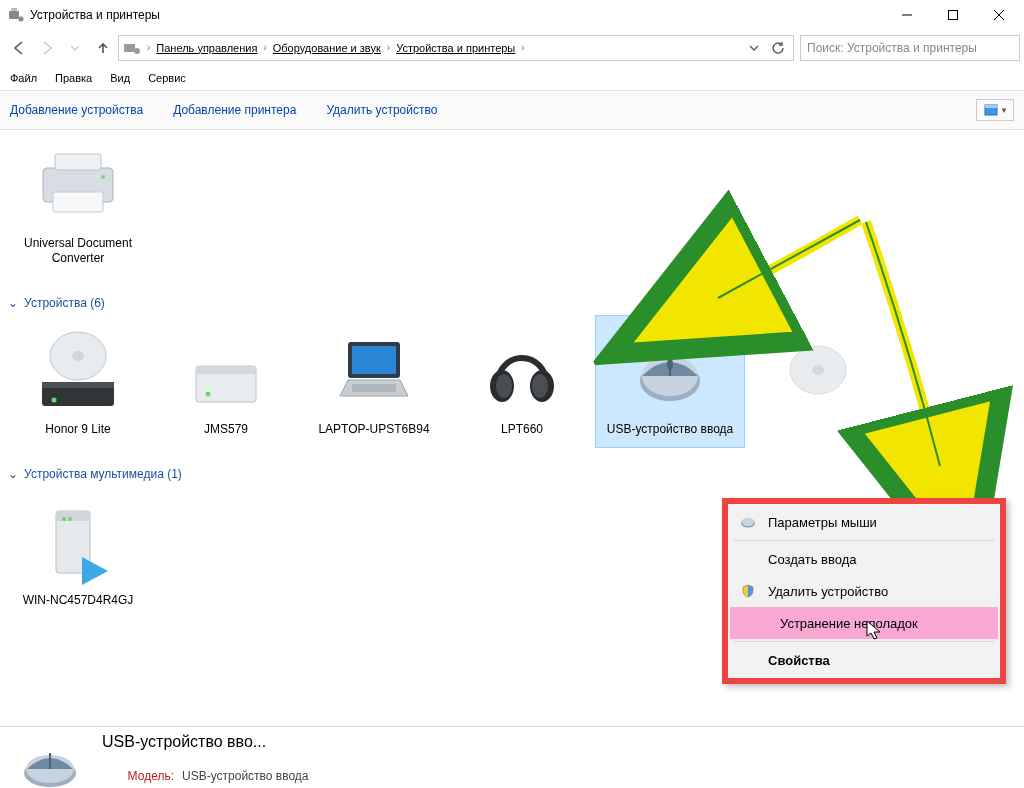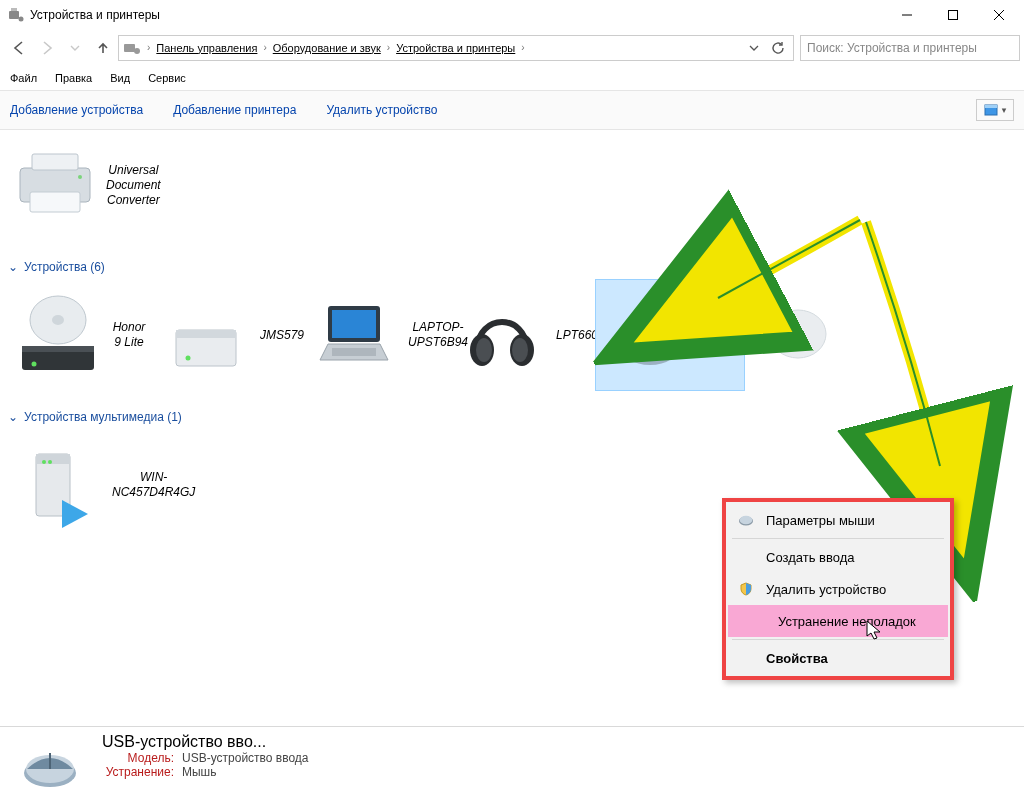--- a/index.html
+++ b/index.html
@@ -31,40 +31,40 @@
 .cmdbar { display: flex; align-items: center; padding: 8px 10px; gap: 30px; border-top: 1px solid #e5e5e5; border-bottom: 1px solid #e5e5e5; background: #fafafa; }
 .cmdbar a { color: #0645ad; font-size: 12px; cursor: pointer; }
 .cmdbar .spacer { flex: 1; }
 .viewbtn { width: 38px; height: 22px; border: 1px solid #ccc; display: flex; align-items: center; justify-content: center; gap: 4px; font-size: 10px; }
 
 
 .content { position: relative; height: 576px; overflow: hidden; padding: 0 4px; }
 .group-header { display: flex; align-items: center; gap: 6px; padding: 6px 4px; color: #1a4e9e; font-size: 12px; }
 .group-header .caret { color: #1a4e9e; }
 .items-row { display: flex; flex-wrap: wrap; gap: 0; padding: 0 0 14px 0; }
-.item { width: 148px; padding: 10px 6px; text-align: center; display: flex; align-items: center; gap: 6px; font-size: 12px; font-style: italic; }
+.item { width: 148px; padding: 10px 6px; text-align: center; display: flex; flex-direction: column; align-items: center; gap: 6px; font-size: 12px; }
 .item.selected { background: #cce8ff; outline: 1px solid #99d1ff; }
 .item .iconwrap { width: 96px; height: 90px; display: flex; align-items: center; justify-content: center; }
 .item .label { line-height: 1.25; word-wrap: break-word; max-width: 130px; }
 
 
 .arrow-overlay { position: absolute; top: 0; left: 0; pointer-events: none; }
 
 
-.ctxmenu { position: absolute; left: 722px; top: 368px; width: 232px; background: #f2f2f2; border: 4px solid #ef4444; box-shadow: 3px 3px 6px rgba(0,0,0,.25); font-size: 13px; padding: 2px; z-index: 50; text-align: center; }
+.ctxmenu { position: absolute; left: 722px; top: 368px; width: 284px; background: #f2f2f2; border: 6px solid #ef4444; box-shadow: 3px 3px 6px rgba(0,0,0,.25); font-size: 13px; padding: 2px; z-index: 50; text-align: center; }
 .ctxitem { display: flex; align-items: center; height: 32px; padding: 0 10px 0 8px; gap: 10px; }
 .ctxitem.hover { background: #f9a8d4; padding-left: 20px; }
 .ctxitem.bold { font-weight: 600; }
 .ctxsep { height: 1px; background: #d6d6d6; margin: 2px 4px; }
 .ctxitem .icn { width: 20px; display: flex; justify-content: center; }
 
 
 .details { position: absolute; bottom: 0; left: 0; right: 0; height: 62px; border-top: 1px solid #d9d9d9; display: flex; padding: 6px 10px 0 10px; gap: 12px; background: #fff; }
 .details .thumb { width: 80px; height: 56px; display: flex; align-items: flex-end; justify-content: center; }
-.details .meta { display: flex; flex-direction: column; gap: 0; }
+.details .meta { display: flex; flex-direction: column; gap: 18px; }
 .details .dtitle { font-size: 16px; }
 .details .mrow { display: flex; gap: 8px; font-size: 12px; }
 .details .mlabel { color: #b91c1c; width: 72px; text-align: right; }
 .details .mval { color: #444; }
 
 
 .cursor { position: absolute; left: 866px; top: 490px; z-index: 60; pointer-events: none; }
 
 svg { display: block; }
 </style>

